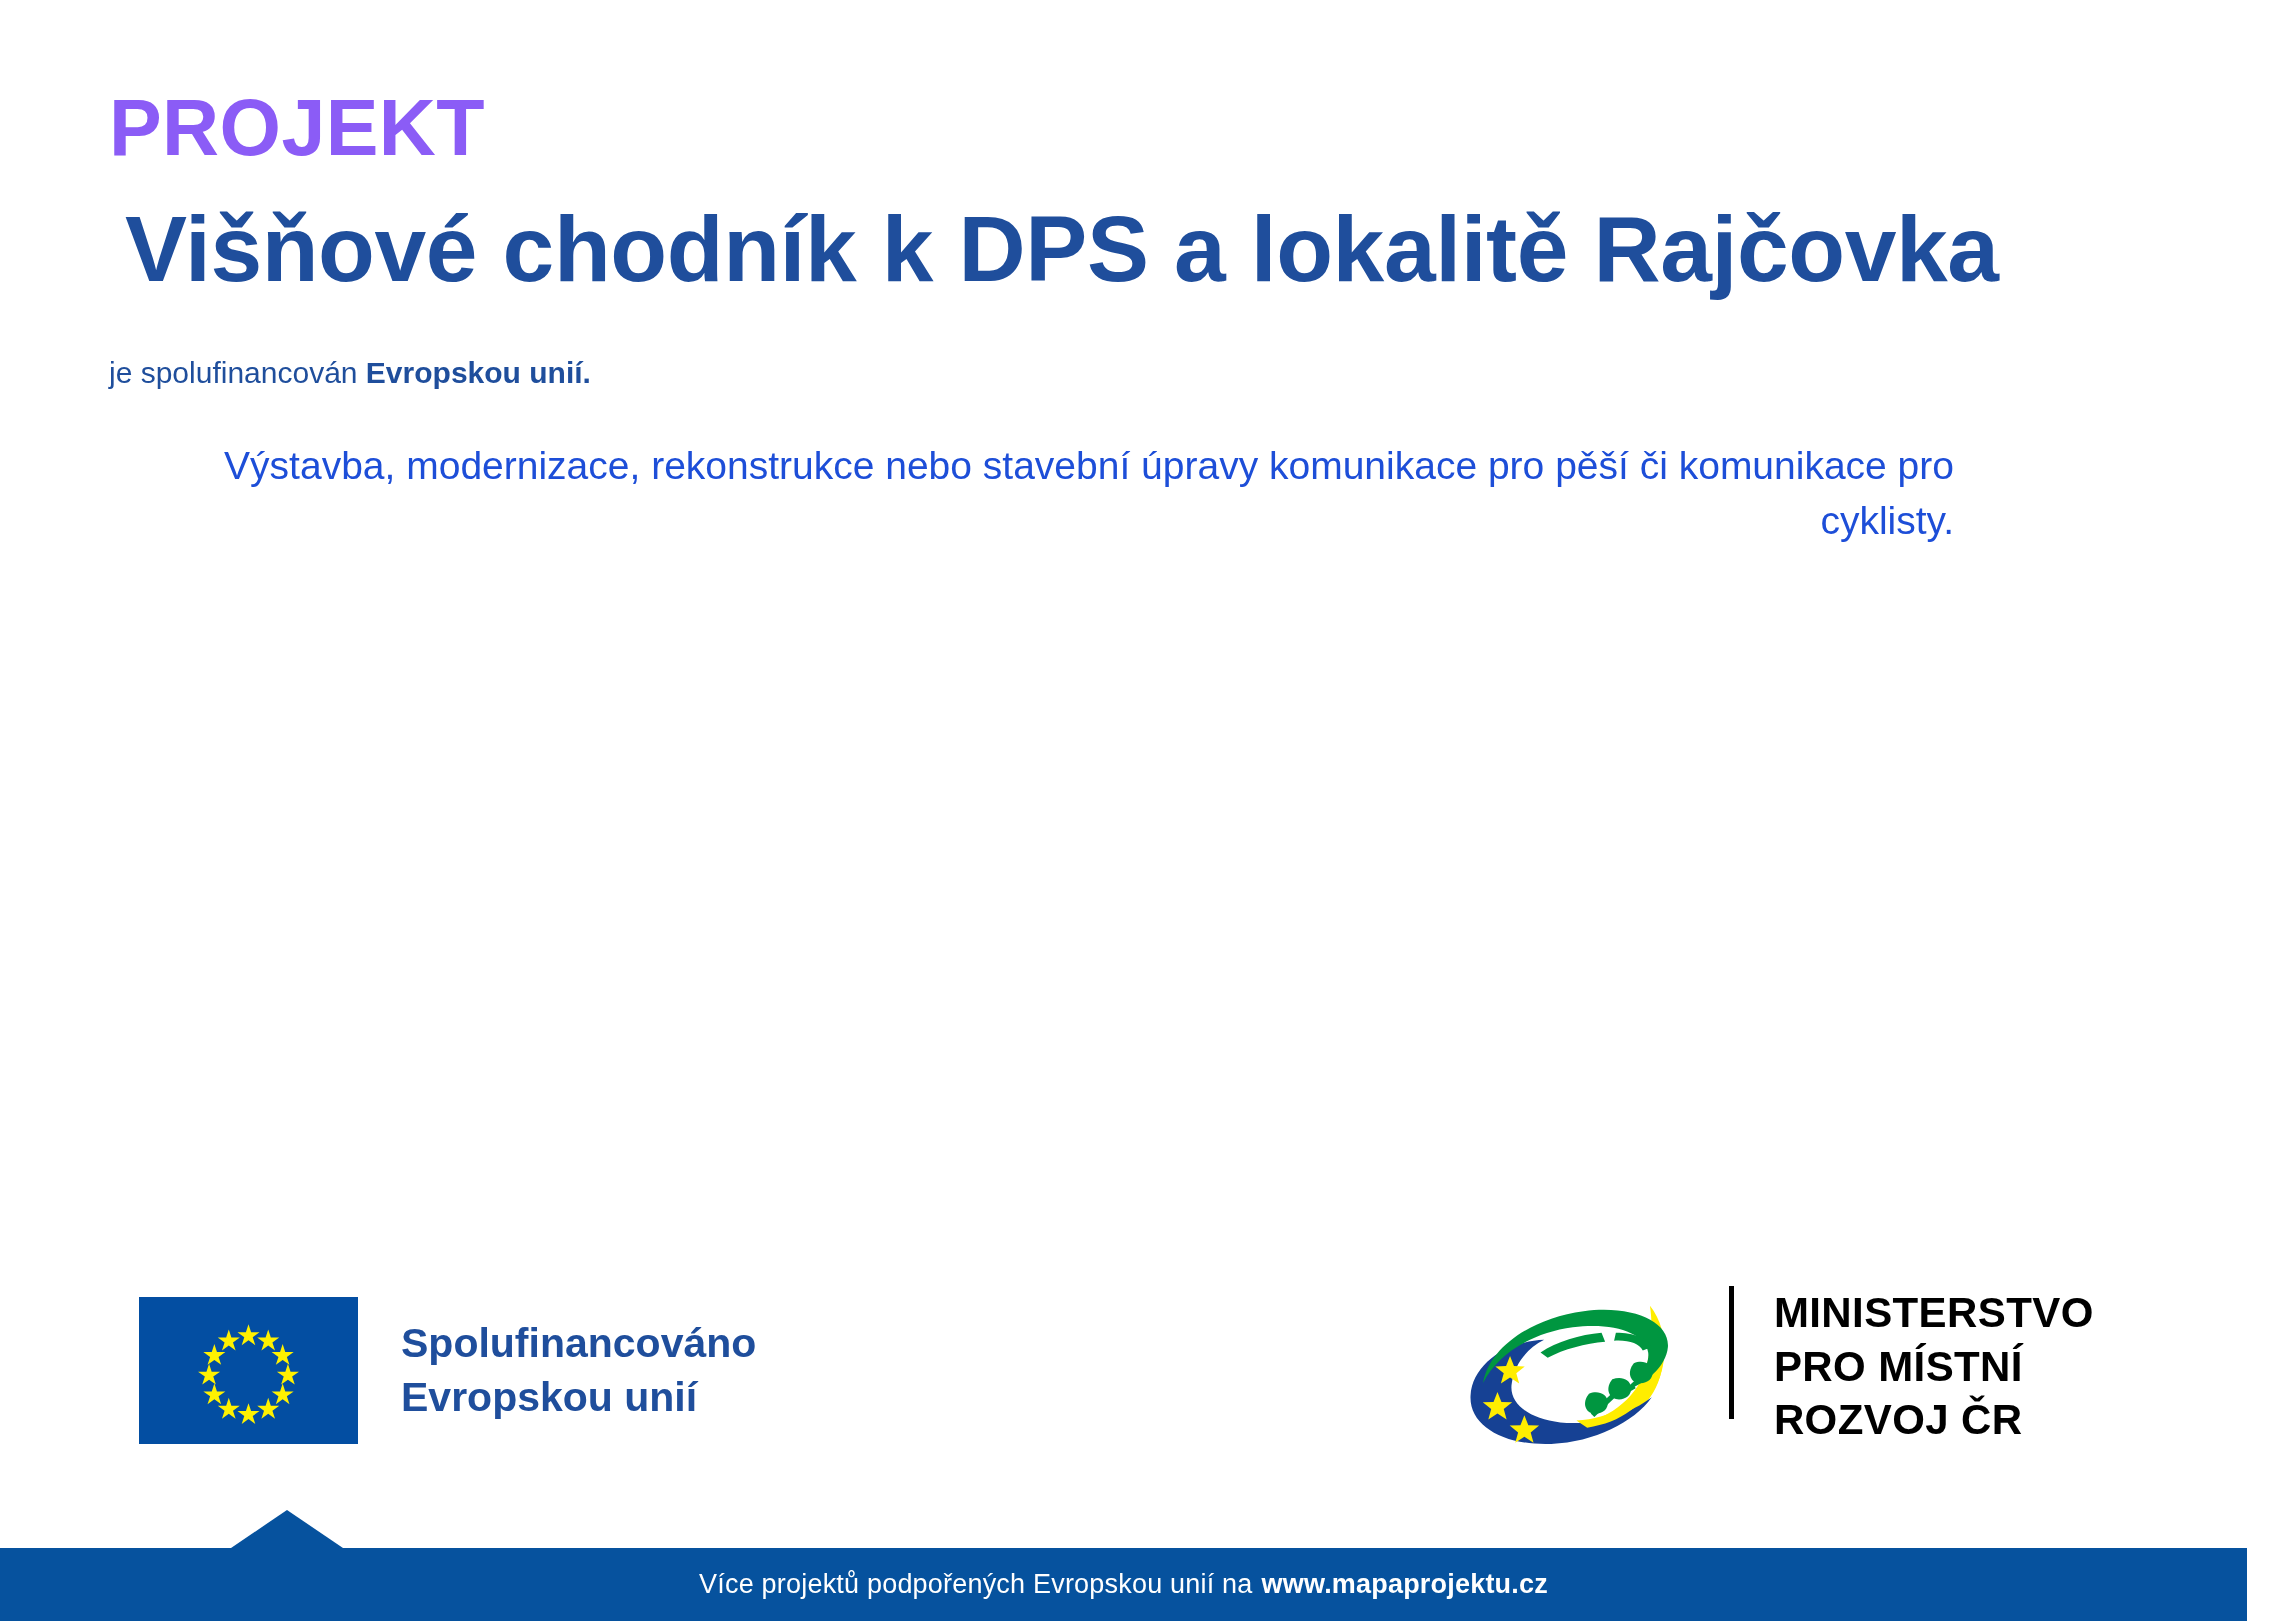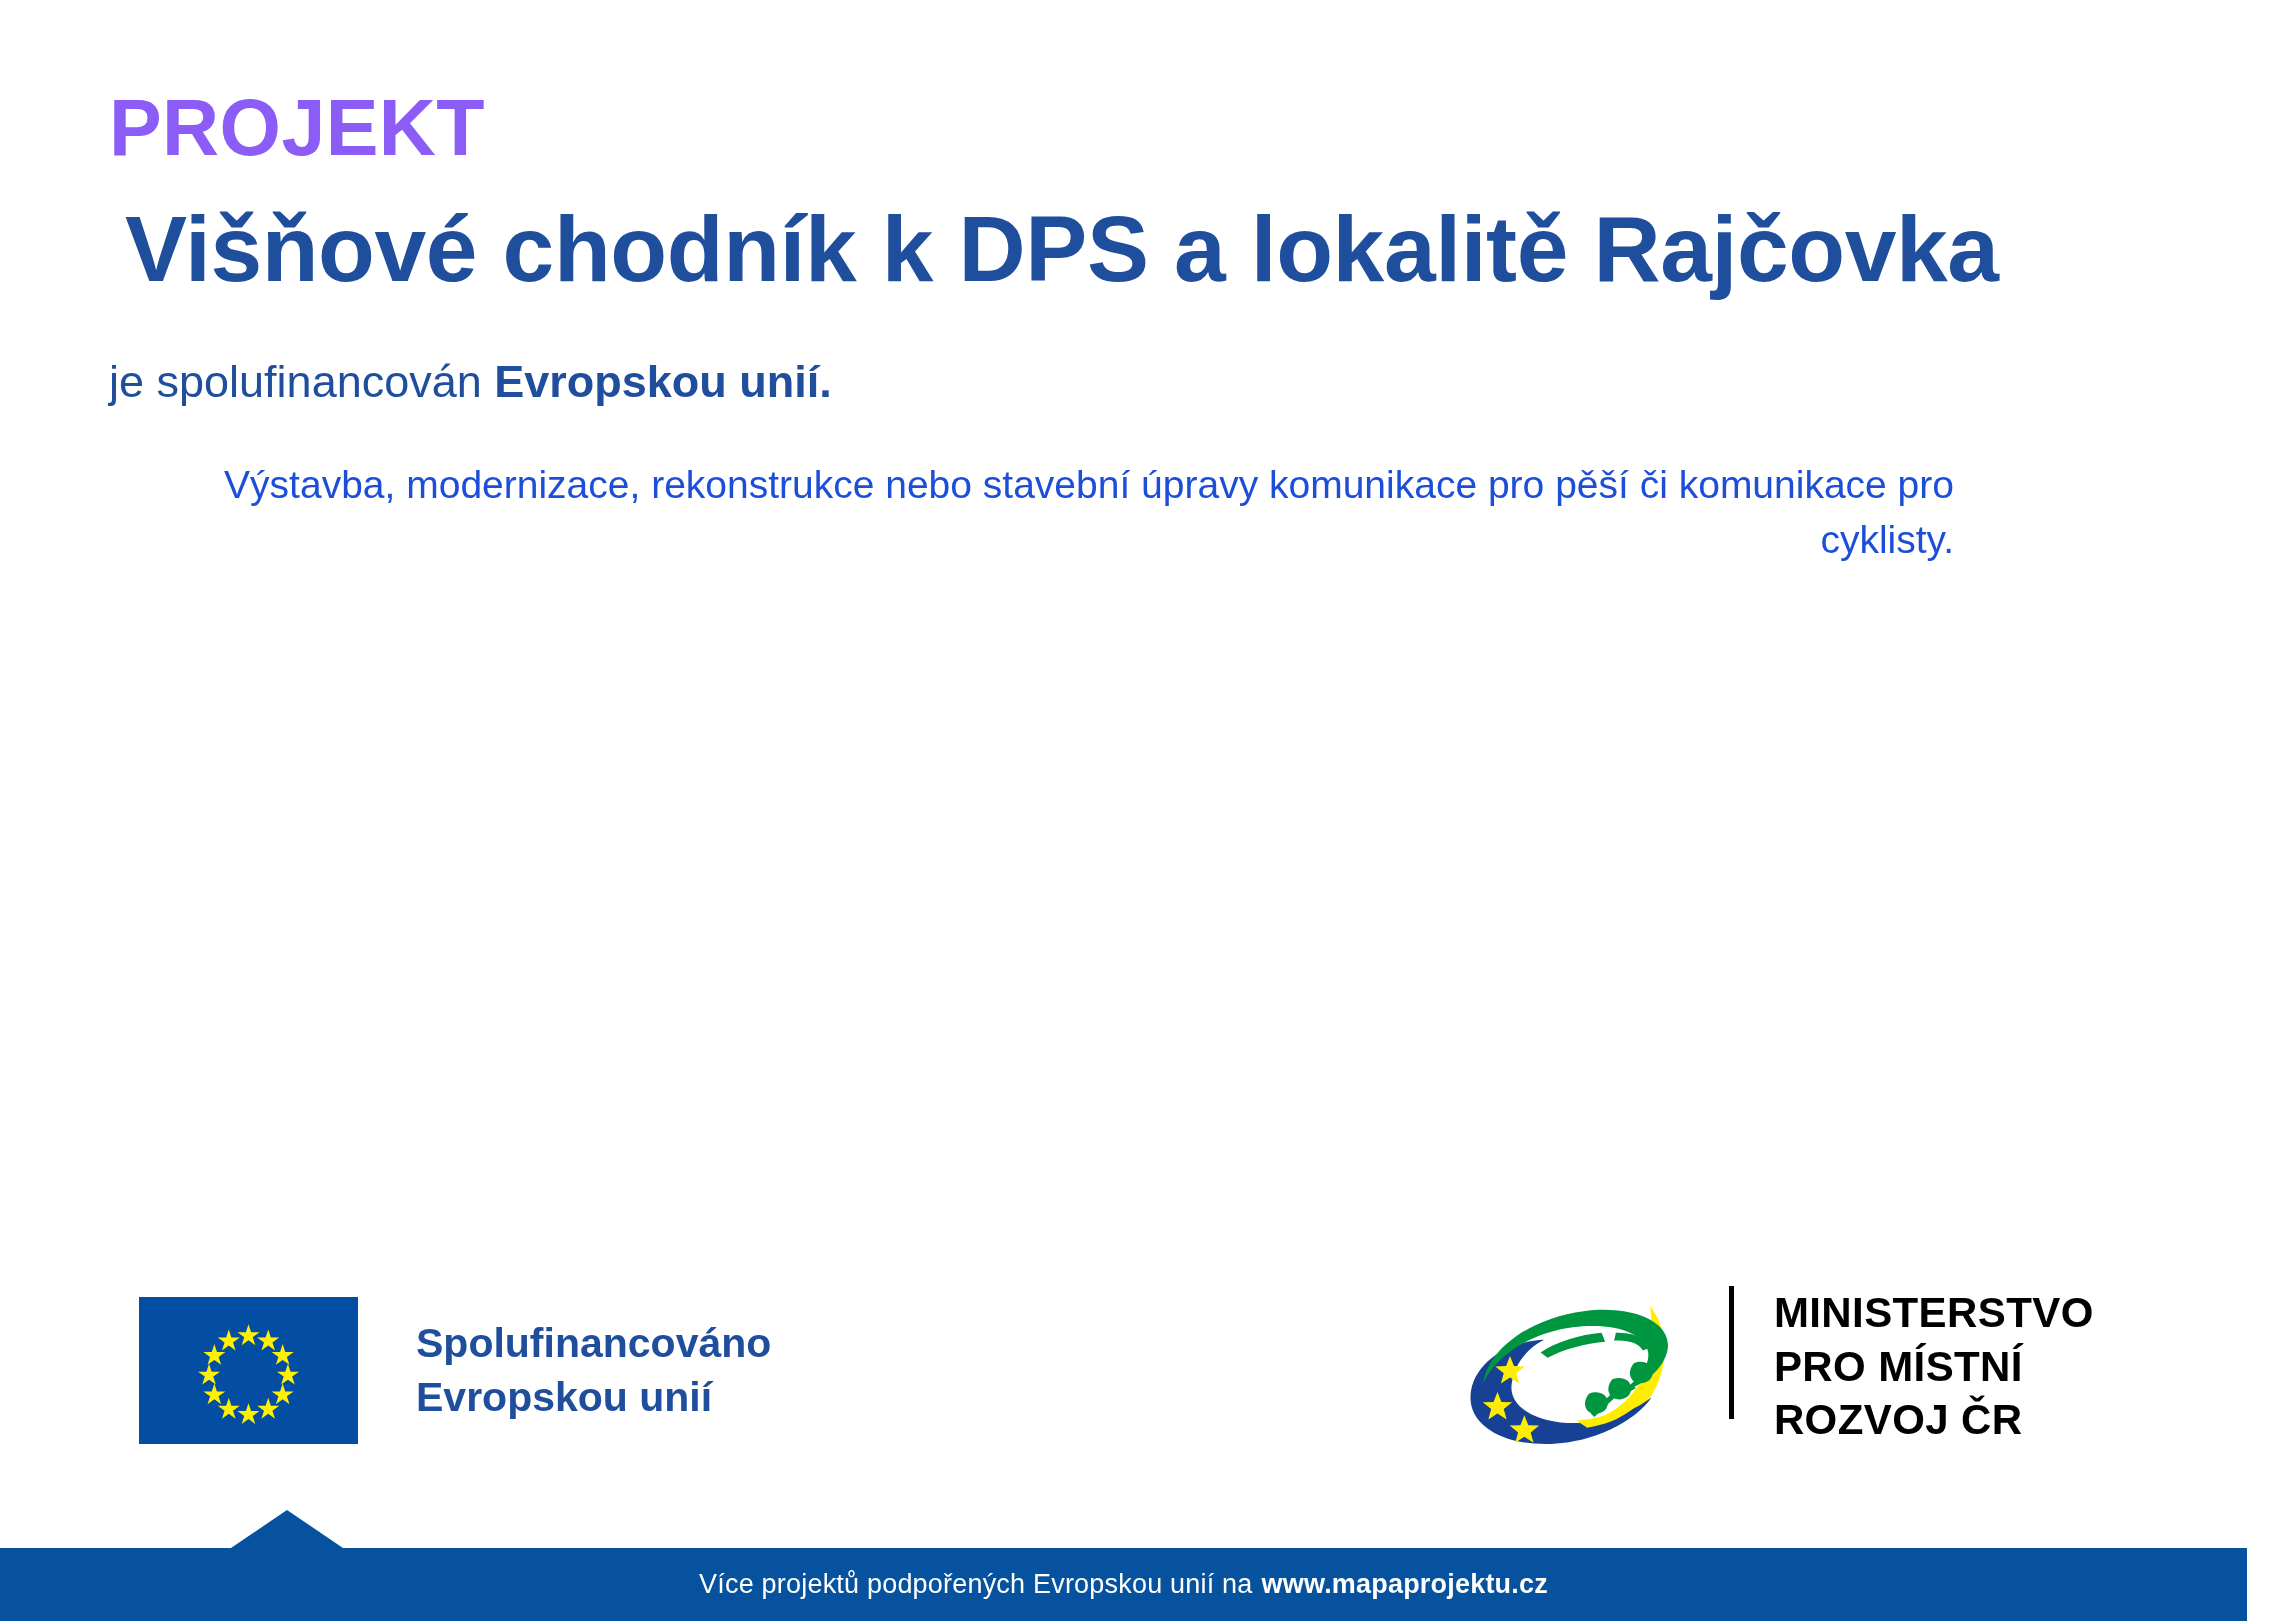--- a/index.html
+++ b/index.html
@@ -45,21 +45,21 @@
     line-height: 1.17;
     font-weight: 700;
     color: #1F4E9C;
     margin: 16px;
     max-width: 1943px;
     letter-spacing: -0.4px;
   }
 
   .subline {
     margin: 50px 0 0 0;
-    font-size: 45px;
+    font-size: 30px;
     line-height: 1.25;
     color: #1F4E9C;
     font-weight: 400;
   }
   .subline .b {
     font-weight: 700;
   }
 
   .bodytext {
     margin: 47px 0 0 0;
@@ -79,21 +79,21 @@
     width: 2293px;
     height: 206px;
   }
 
   .eu-lockup {
     position: absolute;
     left: 139px;
     top: 16px;
     display: flex;
     align-items: center;
-    gap: 58px;
+    gap: 43px;
   }
 
   .eu-flag {
     position: relative;
     width: 219px;
     height: 147px;
     background: #034EA2;
     flex: none;
   }
   .eu-flag svg { display: block; width: 100%; height: 100%; }

